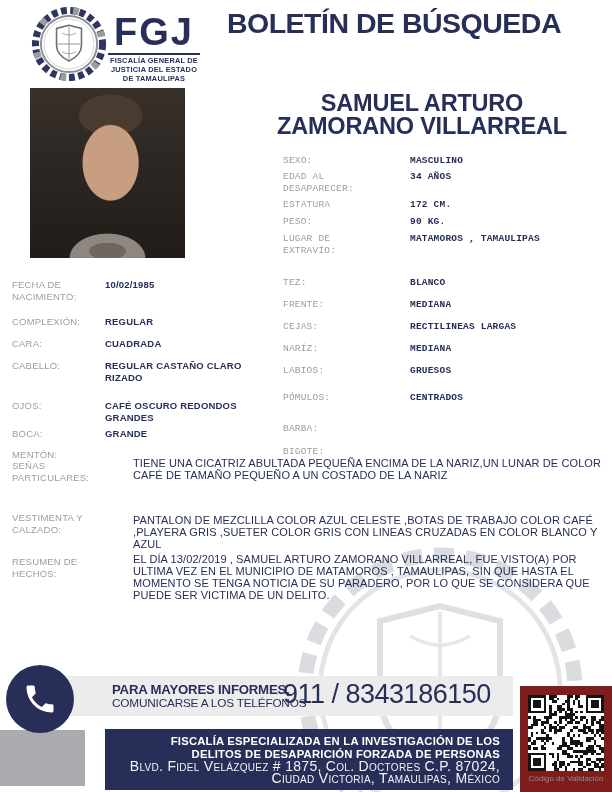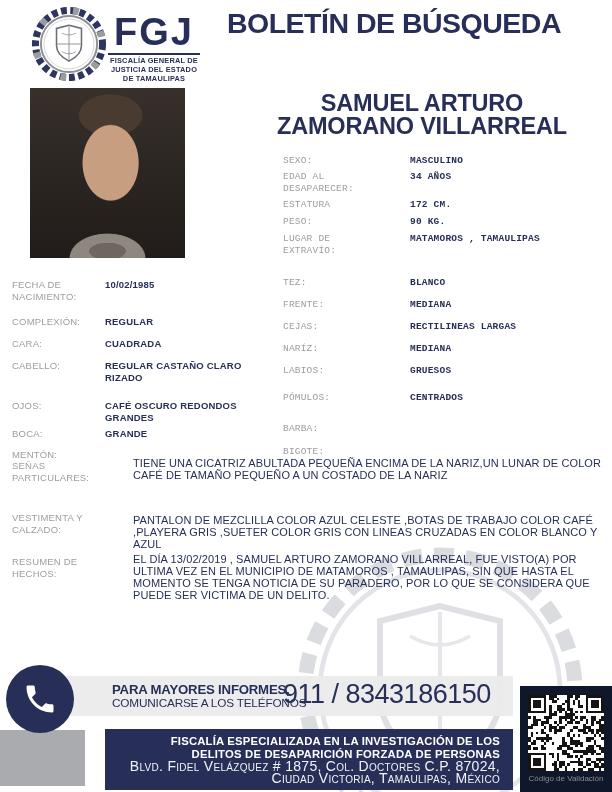--- a/index.html
+++ b/index.html
@@ -54,21 +54,21 @@
   .info-band{position:absolute;left:55px;top:676px;width:458px;height:40px;background:rgba(235,235,236,.96);z-index:2;}
   .info-text{position:absolute;left:57px;top:6px;color:var(--navy);}
   .info-line1{font-size:13.2px;font-weight:bold;line-height:15px;letter-spacing:-.2px;}
   .info-line2{font-size:11.8px;line-height:13px;letter-spacing:-.2px;}
   .phone-number{position:absolute;left:228px;top:3px;font-size:27px;font-weight:normal;color:var(--navy);letter-spacing:-.5px;}
   .phone-circle{position:absolute;left:6px;top:665px;width:68px;height:68px;border-radius:50%;background:var(--navy);z-index:3;display:flex;align-items:center;justify-content:center;}
   .gray-block{position:absolute;left:0;top:730px;width:85px;height:56px;background:#a9abae;z-index:2;}
   .navy-bar{position:absolute;left:105px;top:729px;width:408px;height:61px;background:var(--navy);color:#ffffff;text-align:right;padding:6px 13px 0 0;z-index:2;}
   .agency-line{font-size:11.3px;font-weight:bold;line-height:12.6px;letter-spacing:.2px;}
   .address-line{font-size:14px;line-height:12px;font-variant:small-caps;letter-spacing:.3px;color:#f2f3f5;text-align:right;}
-  .qr-panel{position:absolute;left:520px;top:686px;width:92px;height:106px;background:#0f172a;z-index:2;}
+  .qr-panel{position:absolute;left:520px;top:686px;width:92px;height:106px;background:#7f1d1d;z-index:2;}
   .qr-code{position:absolute;left:7px;top:9px;width:78px;height:76px;}
   .qr-caption{position:absolute;left:0;top:88px;width:92px;text-align:center;font-size:8px;color:#8b8d90;}
 </style>
 </head>
 <body>
 
 <div class="page">
 
   <svg class="watermark" viewBox="0 0 100 100" aria-hidden="true">
     <circle cx="50" cy="50" r="45" fill="none" stroke="#dadce0" stroke-width="5" stroke-dasharray="6.5 4"></circle>

